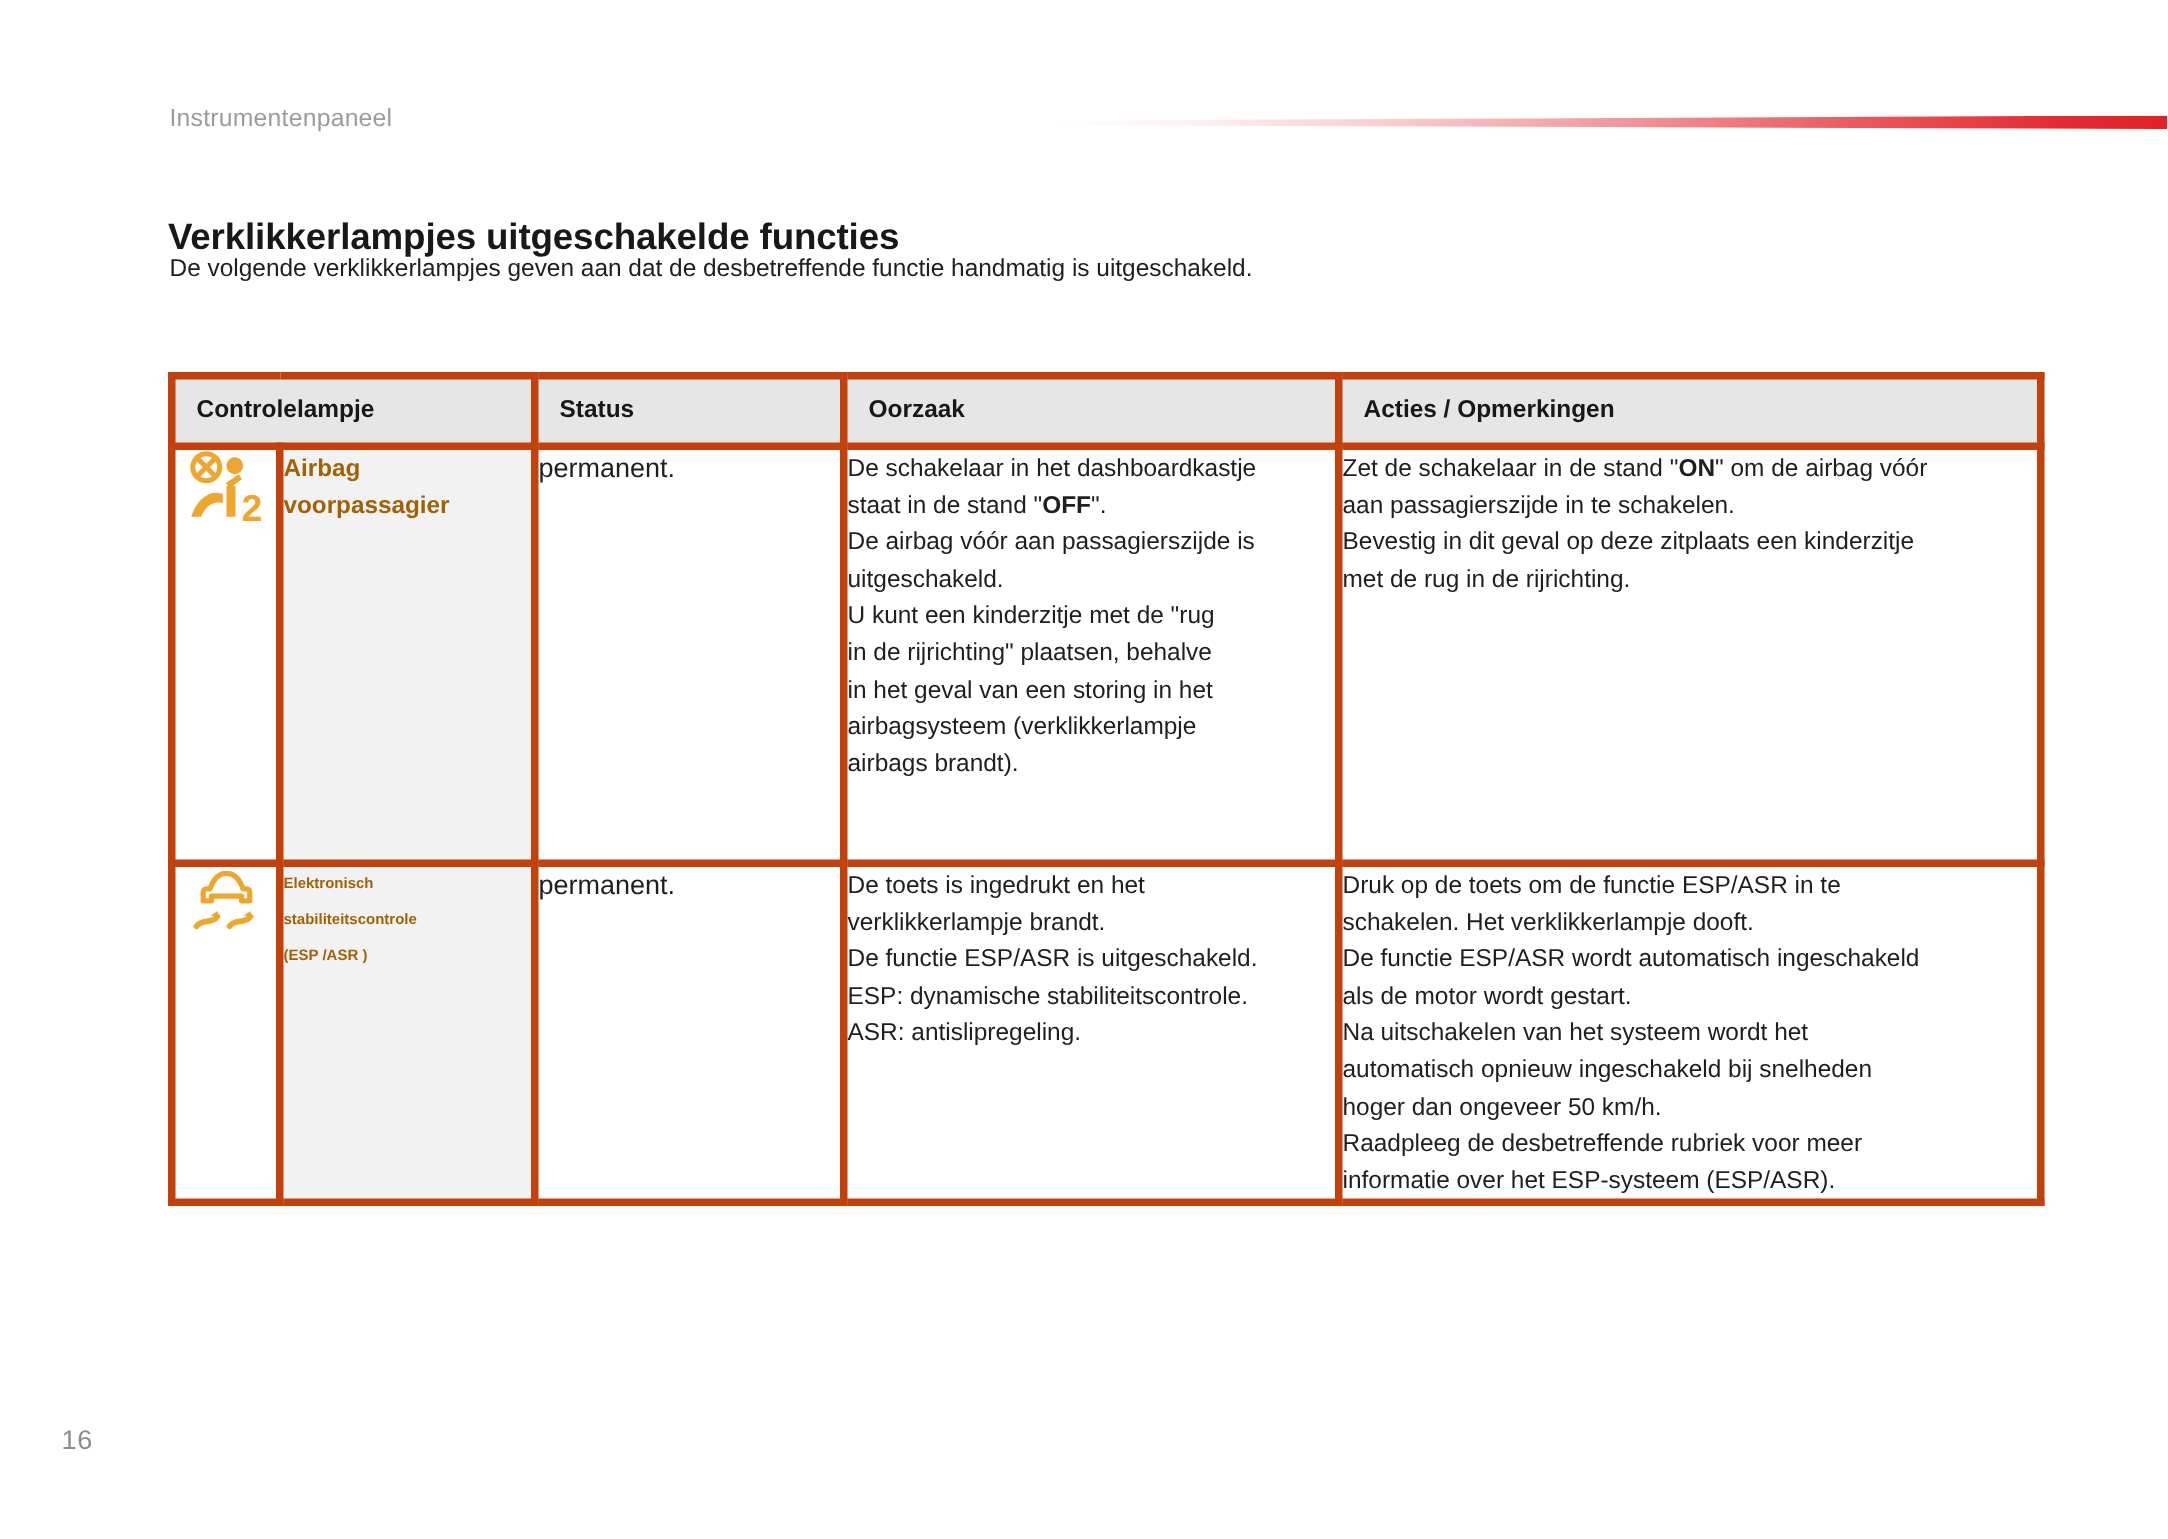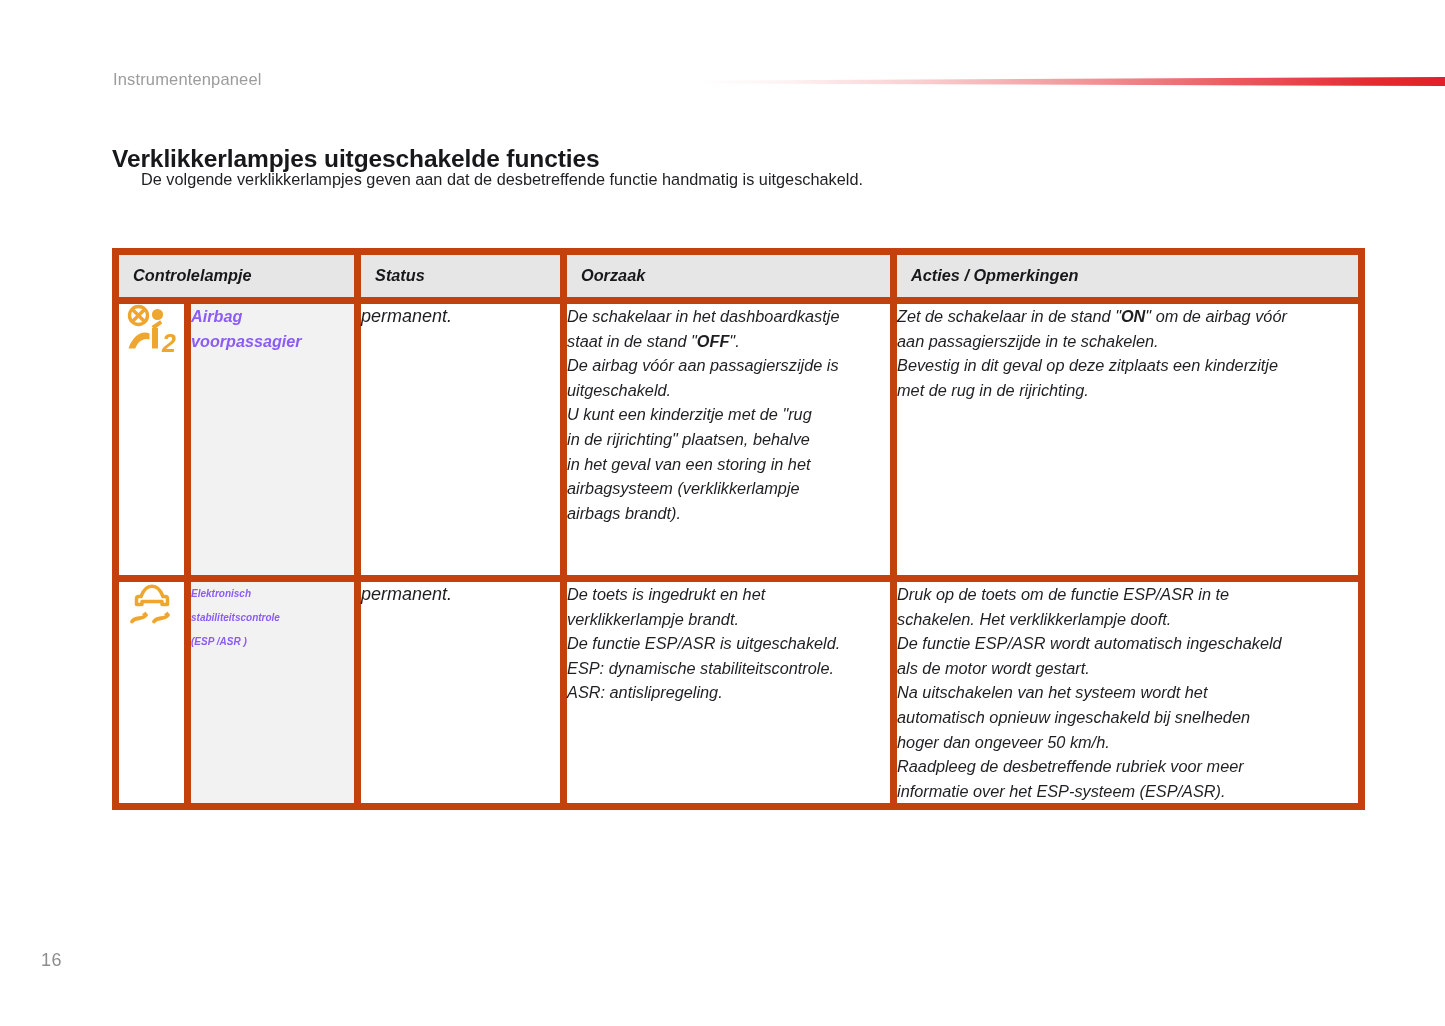--- a/index.html
+++ b/index.html
@@ -64,43 +64,41 @@
     white-space: nowrap;
   }
   .intro {
     position: absolute;
     left: 113px;
     top: 167px;
     width: 1100px;
     font-size: 16.3px;
     line-height: 25px;
     color: #1d1f21;
-    margin-left: 28px;
   }
   .intro div { white-space: nowrap; }
 
   
   .tbl-wrap {
     position: absolute;
     left: 112px;
     top: 248px;
     width: 1248px;
   }
   table.lamps {
     border-collapse: collapse;
     table-layout: fixed;
     width: 1248px;
     border: 1px solid #a8a8a8;
   }
   table.lamps th,
   table.lamps td {
-    border: 7px solid #c2410c;
+    border: 5px solid #c2410c;
     vertical-align: top;
     padding: 0;
-    font-style: italic;
   }
   table.lamps thead th {
     background: #e6e6e6;
     font-size: 16.3px;
     font-weight: bold;
     color: #16181a;
     text-align: left;
     padding: 11px 0 12px 14px;
     height: 42px;
   }
@@ -113,21 +111,21 @@
   td.icon-cell {
     background: #ffffff;
     text-align: center;
     padding-top: 16px;
   }
   td.name-cell {
     background: #f2f2f2;
     font-size: 16.2px;
     font-weight: bold;
     line-height: 25px;
-    color: #8b5cf6;
+    color: #a16207;
     padding: 15px 10px 14px 14px;
   }
   td.name-cell.small {
     font-size: 10px;
     line-height: 24px;
   }
   td.status-cell {
     background: #ffffff;
     font-size: 18px;
     line-height: 25px;

